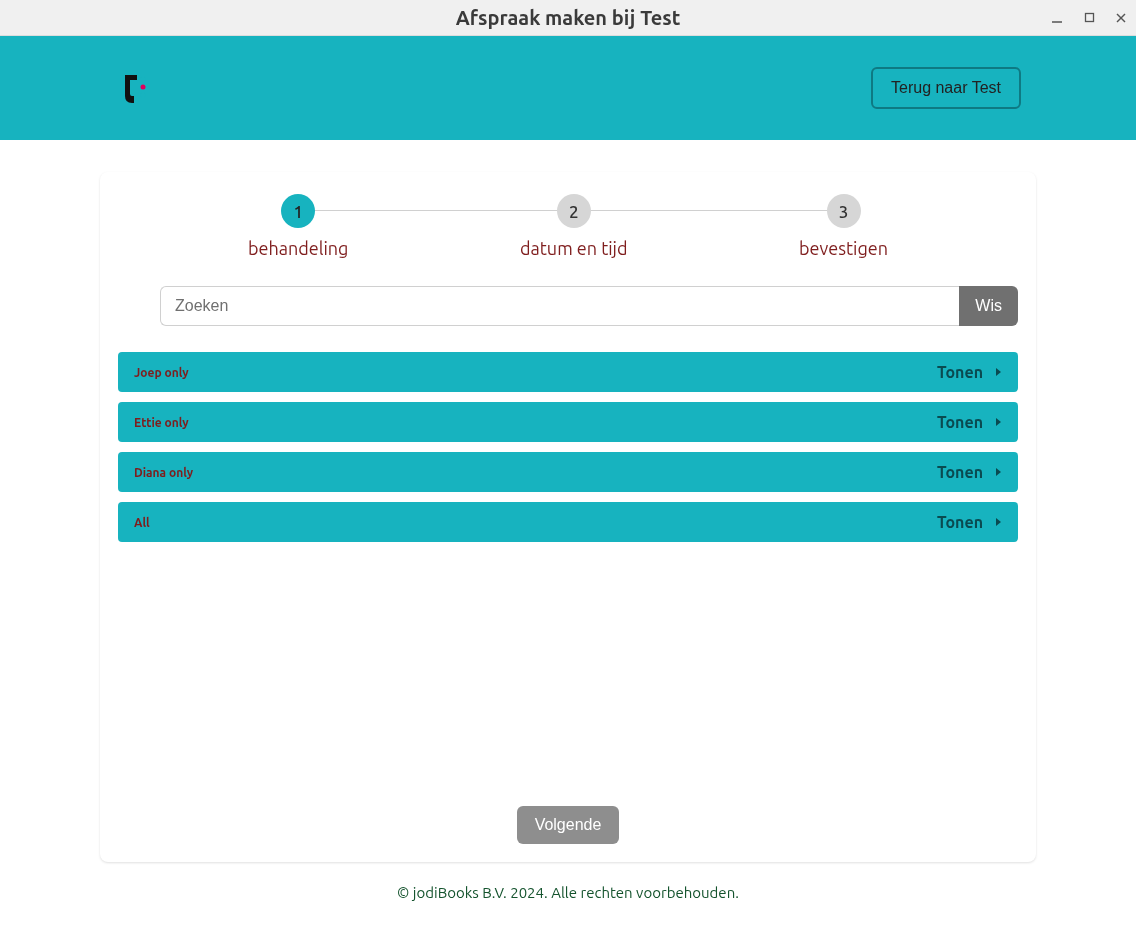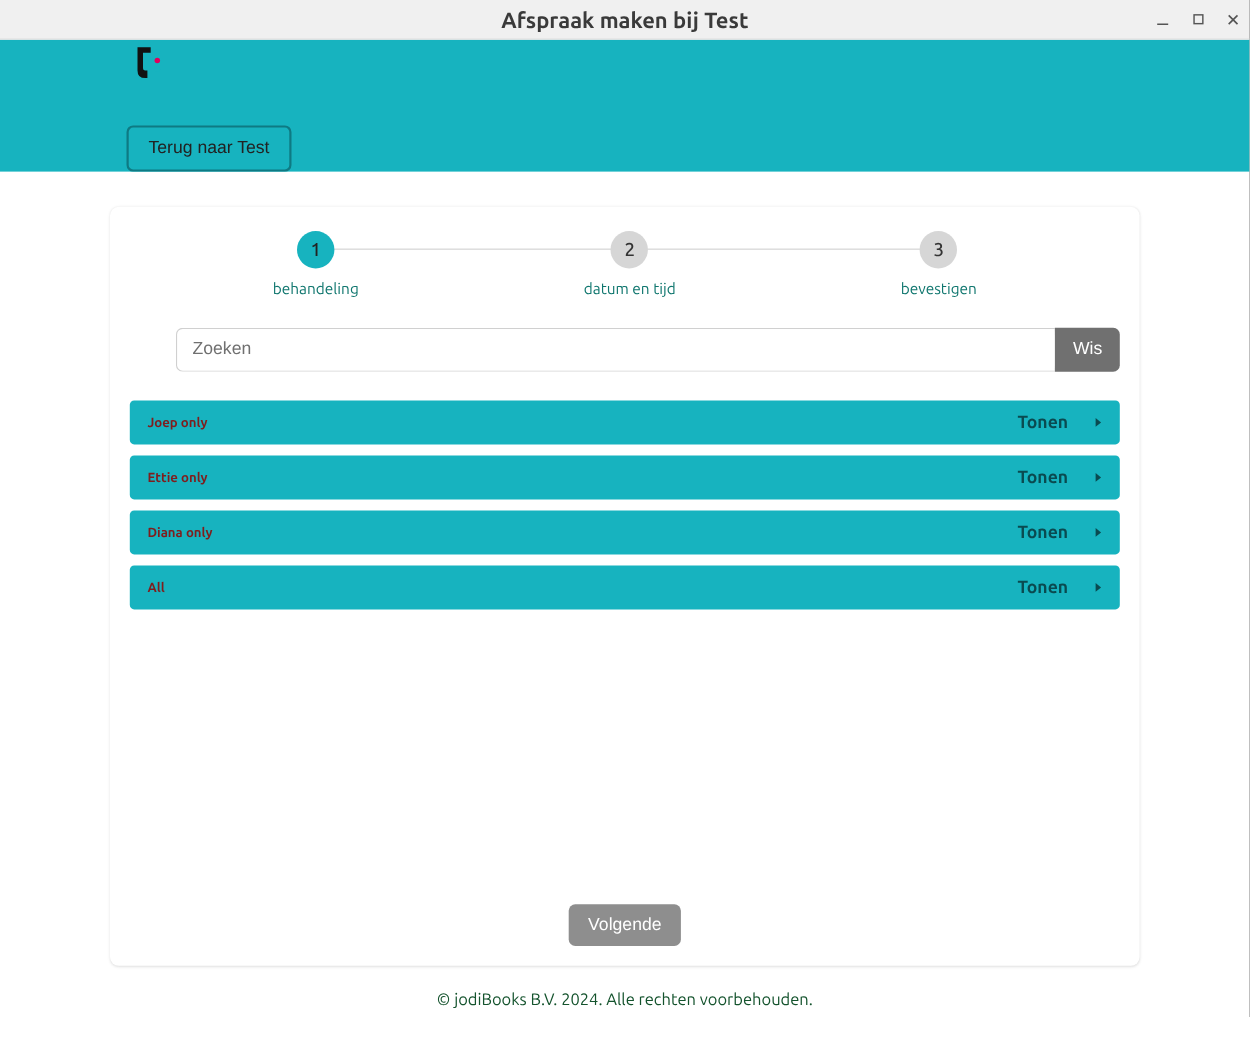--- a/index.html
+++ b/index.html
@@ -52,26 +52,25 @@
       cursor: pointer;
     }
     .app-body {
       flex: 1;
       display: flex;
       flex-direction: column;
       background: #fff;
     }
     .header {
       background: #17b3bf;
-      height: 120px;
-      display: flex;
-      align-items: flex-start;
+      height: 104px;
+      display: flex;
+      align-items: center;
       justify-content: space-between;
       padding: 0 115px;
-      flex-direction: column;
     }
     .logo {
       display: flex;
       align-items: center;
     }
     .back-btn {
       background: transparent;
       border: 2px solid #0e7a83;
       border-radius: 6px;
       padding: 10px 18px;
@@ -129,22 +128,22 @@
     }
     .step-circle.active {
       background: #17b3bf;
       color: #222;
     }
     .step-circle.inactive {
       background: #d6d6d6;
       color: #333;
     }
     .step-label {
-      font-size: 14px;
-      color: #0f766e;
+      font-size: 18px;
+      color: #7f1d1d;
     }
     .search-row {
       display: flex;
       margin-bottom: 26px;
     }
     .search-input {
       flex: 1;
       border: 1px solid #d0d0d0;
       border-right: none;
       border-radius: 6px 0 0 6px;
@@ -181,21 +180,21 @@
       cursor: pointer;
     }
     .category-name {
       font-weight: 700;
       font-size: 12px;
       color: #7f1d1d;
     }
     .category-toggle {
       display: flex;
       align-items: center;
-      gap: 24px;
+      gap: 12px;
       font-weight: 700;
       font-size: 16px;
       color: #0a4a50;
     }
     .card-footer {
       margin-top: auto;
       display: flex;
       justify-content: center;
     }
     .next-btn {

